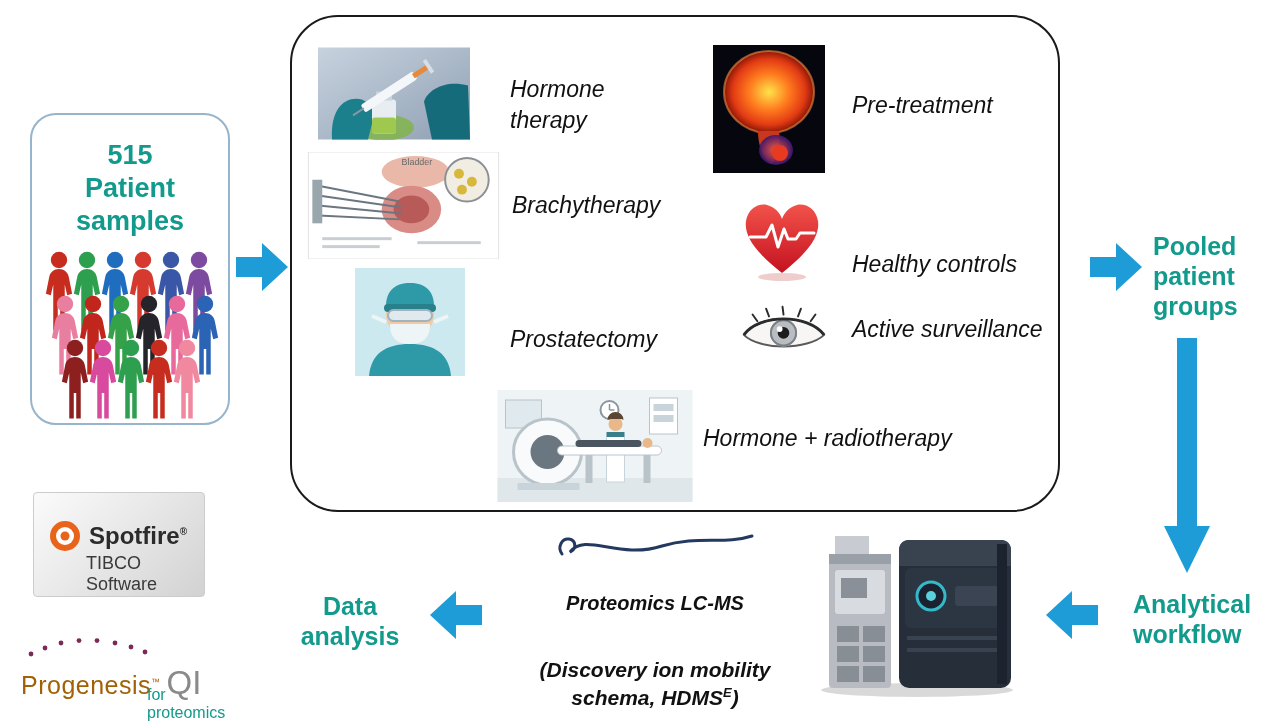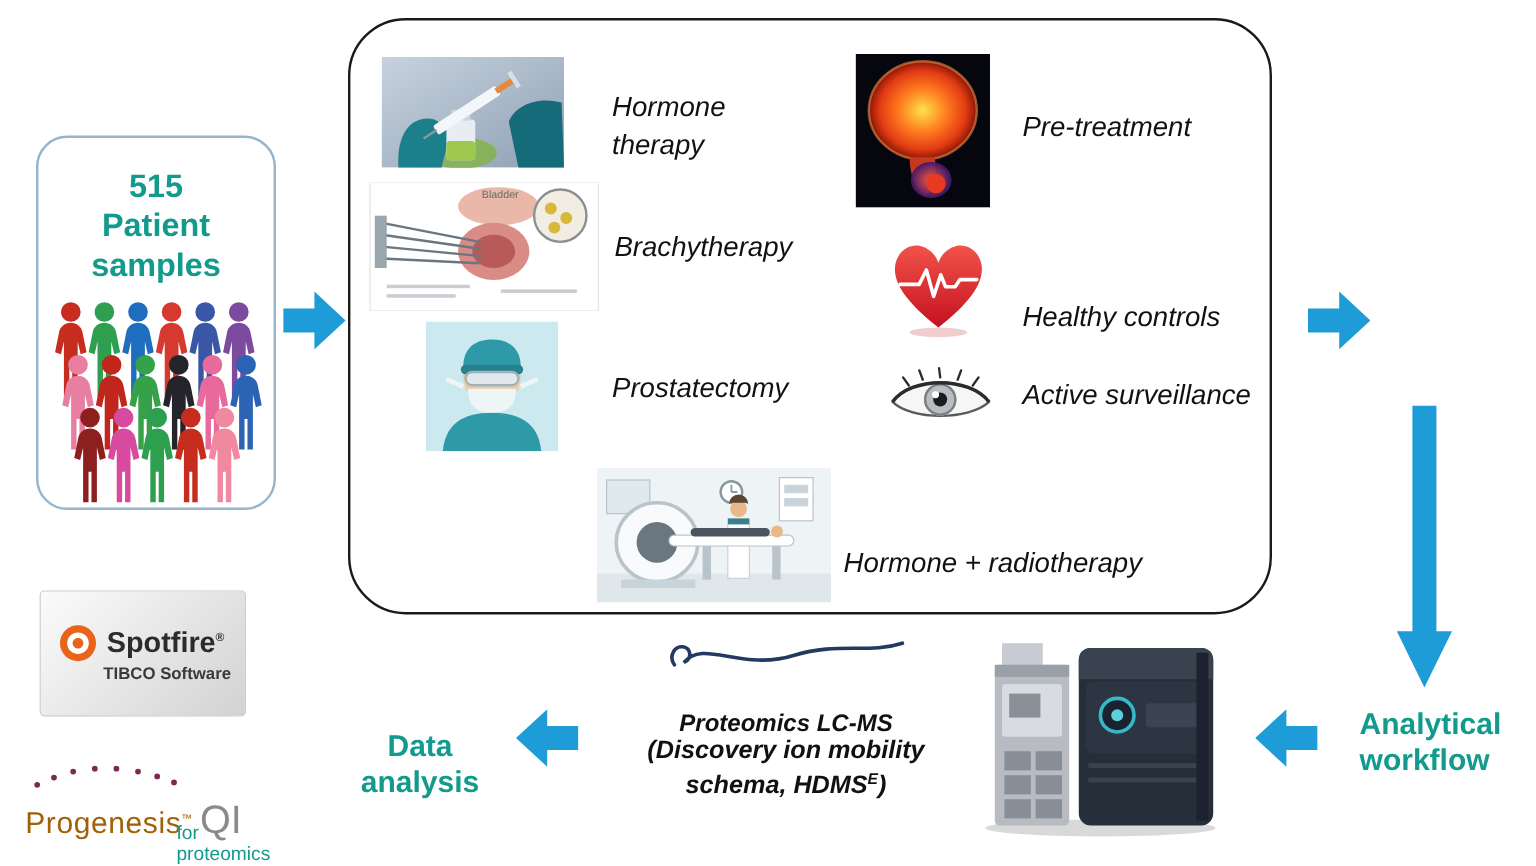--- a/index.html
+++ b/index.html
@@ -19,48 +19,48 @@
   .person { position:absolute; width:34px; height:82px; display:block; }
 
   
   .main-box { left:290px; top:15px; width:770px; height:497px; border:2.5px solid #1a1a1a;
               border-radius:48px; background:#fff; }
 
   .treatment-label { font-style:italic; color:#111; font-size:23px; line-height:1.35; }
 
   .flow-label { font-weight:bold; font-size:25px; color:var(--teal); line-height:1.2;
                 white-space:pre-line; }
-  .flow-center { text-align:center;margin-top:16px; }
+  .flow-center { text-align:center; }
 
   .arrow-fill { fill:var(--arrow,#1e9cd8); }
 
   figure { display:block; }
   figure svg { display:block; width:100%; height:100%; }
 
   
   .masslynx { left:556px; top:530px; width:210px; height:58px; }
   .masslynx-swoosh { position:absolute; left:-4px; top:0; width:212px; height:30px; }
   .masslynx-text { position:absolute; left:30px; top:22px; font-size:26px; font-weight:bold;
                    color:var(--navy); letter-spacing:0.5px; }
   .masslynx-text .tm { font-size:11px; vertical-align:super; }
 
   .ms-line1 { left:495px; top:592px; width:320px; text-align:center; font-weight:bold;
               font-style:italic; font-size:20px; color:#111; }
-  .ms-line23 { left:490px; top:612px; width:330px; text-align:center; font-weight:bold;
+  .ms-line23 { left:490px; top:656px; width:330px; text-align:center; font-weight:bold;
                font-style:italic; font-size:21px; color:#111; line-height:1.35; }
   .sup { font-size:13px; vertical-align:super; }
 
   
   .spotfire-box { left:33px; top:492px; width:172px; height:105px; border-radius:4px;
                   background:linear-gradient(135deg,#fbfbfb 0%,#e9e9e9 45%,#d2d2d2 100%);
                   border:1px solid #cccccc; }
   .spotfire-row { position:absolute; left:14px; top:26px; display:flex; align-items:center; }
   .spotfire-name { font-size:24px; font-weight:bold; color:#2b2b2b; margin-left:7px; }
   .spotfire-name .reg { font-size:10px; vertical-align:super; }
-  .spotfire-sub { position:absolute; left:52px; top:60px; font-size:14px; color:#3a3a3a;font-weight:bold; }
+  .spotfire-sub { position:absolute; left:52px; top:60px; font-size:18px; color:#3a3a3a; }
 
   
   .progenesis { left:15px; top:636px; width:220px; height:72px; }
   .progenesis-dots { position:absolute; left:8px; top:2px; width:130px; height:20px; }
   .progenesis-row { position:absolute; left:6px; top:16px; display:flex; align-items:baseline; }
   .progenesis-name { font-size:25px; color:#a16207; letter-spacing:0.5px; }
   .progenesis-name .tm { font-size:9px; vertical-align:super; }
   .progenesis-qi { font-size:33px; color:#8a8a8a; margin-left:6px;margin-top:12px; }
   .progenesis-sub { position:absolute; left:132px; top:50px; font-size:16px; color:var(--teal); }
 </style>
@@ -246,21 +246,21 @@
       <path d="M14,108 C16,86 30,76 55,76 C80,76 94,86 96,108 Z" fill="#2e9aa8"></path>
       <circle cx="55" cy="46" r="24" fill="#f2c9a2"></circle>
       <path d="M31,38 C31,22 41,15 55,15 C69,15 79,22 79,38 Z" fill="#2e9aa8"></path>
       <rect x="29" y="36" width="52" height="8" rx="4" fill="#27808c"></rect>
       <rect x="33" y="42" width="44" height="11" rx="5.5" fill="#dfe9ee" stroke="#9fb4bd" stroke-width="2"></rect>
       <line x1="31" y1="54" x2="17" y2="48" stroke="#eef5f7" stroke-width="4"></line>
       <line x1="79" y1="54" x2="93" y2="48" stroke="#eef5f7" stroke-width="4"></line>
       <path d="M35,56 L75,56 C75,72 66,76 55,76 C44,76 35,72 35,56 Z" fill="#eef5f7"></path>
     </svg>
   </figure>
-  <div class="abs treatment-label" style="left:510px;top:308px;width:230px">Prostatectomy</div>
+  <div class="abs treatment-label" style="left:510px;top:324px;width:230px">Prostatectomy</div>
 
   <figure class="abs" style="left:736px;top:300px;width:96px;height:60px">
     <svg viewBox="0 0 95 62">
       <rect width="95" height="62" fill="#ffffff"></rect>
       <path d="M6,36 C22,14 72,14 89,36 C72,52 22,52 6,36 Z" fill="#f8f6f4" stroke="#5a5a5a" stroke-width="2"></path>
       <circle cx="47" cy="34" r="14" fill="#b9bdc2"></circle>
       <circle cx="47" cy="34" r="13" fill="none" stroke="#7a7f85" stroke-width="2"></circle>
       <circle cx="47" cy="34" r="6" fill="#1c1c1c"></circle>
       <circle cx="43" cy="30" r="3" fill="#ffffff"></circle>
       <path d="M6,36 C22,14 72,14 89,36" fill="none" stroke="#2b2b2b" stroke-width="3"></path>
@@ -293,26 +293,29 @@
       <path d="M110,30 a8,8 0 0 1 16,0 l-2,-1 -12,0 z" fill="#5a4632"></path>
       <path d="M109,92 L109,48 C109,42 127,42 127,48 L127,92 Z" fill="#ffffff" stroke="#c9d4da"></path>
       <rect x="109" y="42" width="18" height="5" fill="#3a7f8c"></rect>
       <rect x="60" y="56" width="104" height="9" rx="4.5" fill="#ffffff" stroke="#b9c4ca"></rect>
       <rect x="78" y="50" width="66" height="7" rx="3.5" fill="#4a5560"></rect>
       <circle cx="150" cy="53" r="5" fill="#e8b88a"></circle>
       <rect x="88" y="65" width="7" height="28" fill="#b9c4ca"></rect>
       <rect x="146" y="65" width="7" height="28" fill="#b9c4ca"></rect>
     </svg>
   </figure>
-  <div class="abs treatment-label" style="left:703px;top:454px;width:300px">Hormone + radiotherapy</div>
+  <div class="abs treatment-label" style="left:703px;top:423px;width:300px">Hormone + radiotherapy</div>
 
   <svg class="abs" style="left:1090px;top:243px" width="52" height="48" viewBox="0 0 52 48">
     <polygon class="arrow-fill" points="0,14 26,14 26,0 52,24 26,48 26,34 0,34"></polygon>
   </svg>
 
+  <div class="abs flow-label" style="left:1153px;top:231px;width:120px">Pooled
+patient
+groups</div>
 
   <svg class="abs" style="left:1164px;top:338px" width="46" height="235" viewBox="0 0 46 235">
     <polygon class="arrow-fill" points="13,0 33,0 33,188 46,188 23,235 0,188 13,188"></polygon>
   </svg>
 
   <div class="abs flow-label" style="left:1133px;top:589px;width:150px">Analytical
 workflow</div>
 
   <svg class="abs" style="left:1046px;top:591px" width="52" height="48" viewBox="0 0 52 48">
     <polygon class="arrow-fill" points="52,14 26,14 26,0 0,24 26,48 26,34 52,34"></polygon>

